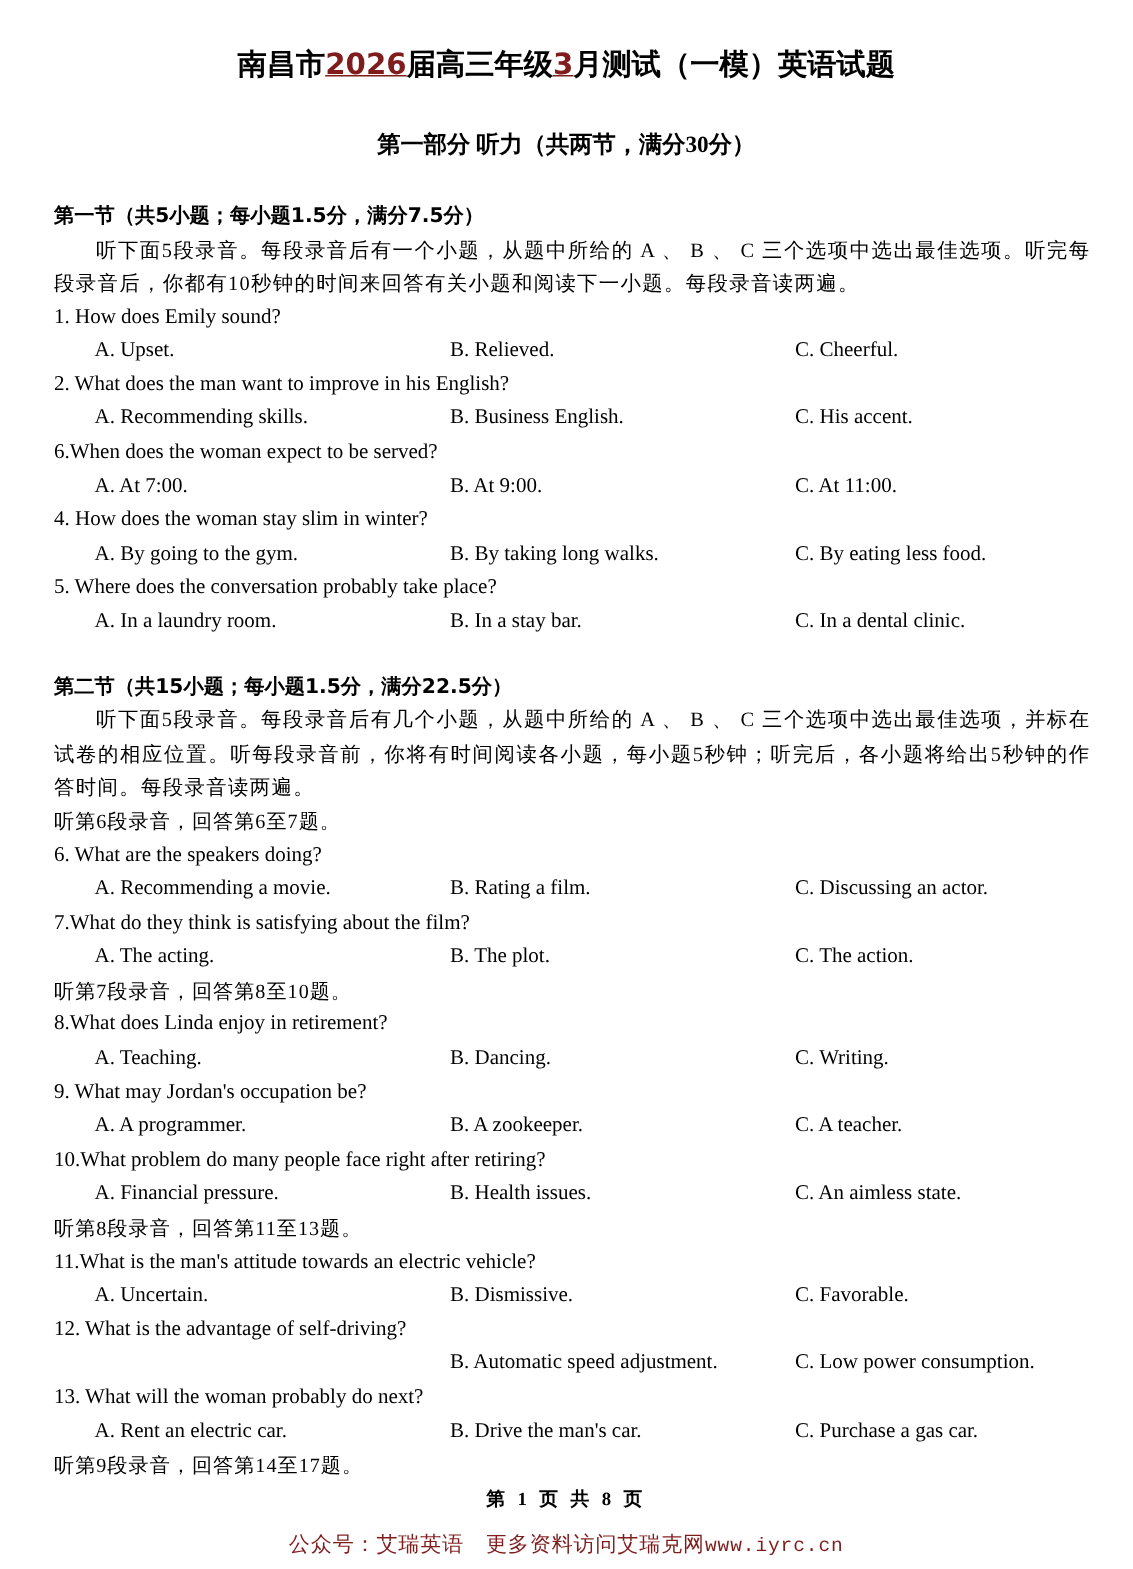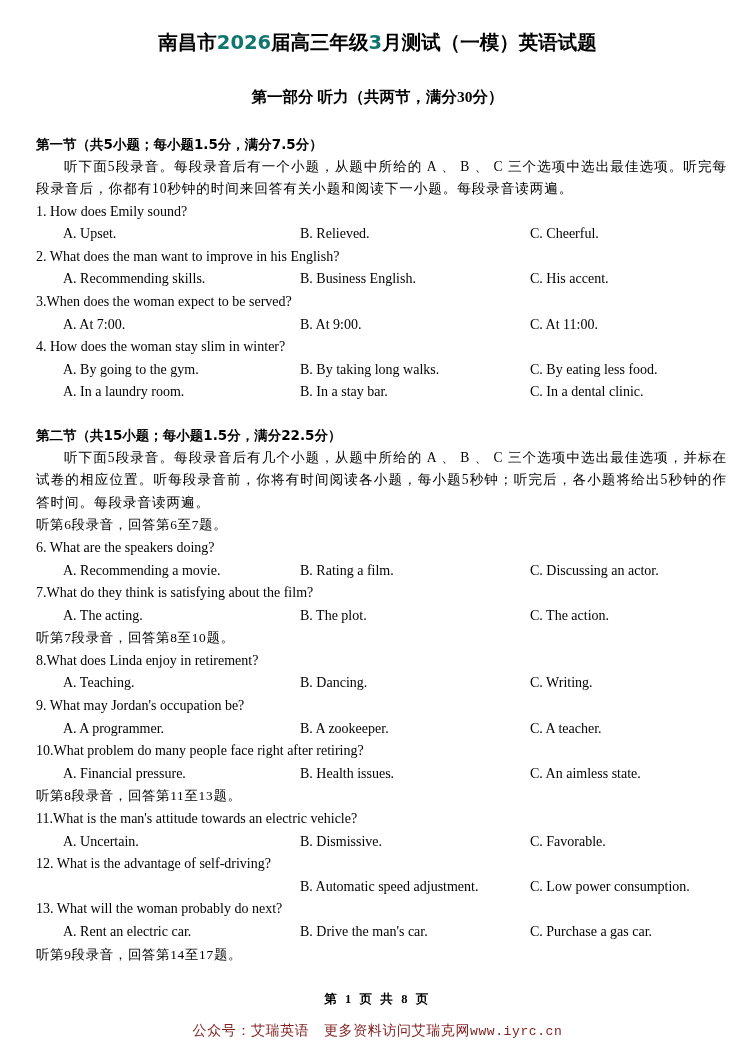--- a/index.html
+++ b/index.html
@@ -27,21 +27,21 @@
     text-align: center;
     font-family: "DejaVu Sans", "Liberation Sans", sans-serif;
     font-weight: bold;
     font-size: 19.5px;
     letter-spacing: 0px;
     margin: 0;
     padding-top: 28px;
     line-height: 30px;
     white-space: nowrap;
   }
-  .doc-title .num { color: #0f766e; }
+  .doc-title .num { color: #7f1d1d; text-decoration: underline; }
   .part-title {
     text-align: center;
     font-family: Liberation Serif, serif;
     font-weight: bold;
     font-size: 15.5px;
     margin: 0;
     padding-top: 27px;
     line-height: 24px;
     white-space: nowrap;
   }
@@ -150,34 +150,35 @@
       <span class="opt opt-c">C. Cheerful.</span>
     </div>
 
     <p class="q-stem">2. What does the man want to improve in his English?</p>
     <div class="q-opts">
       <span class="opt opt-a">A. Recommending skills.</span>
       <span class="opt opt-b">B. Business English.</span>
       <span class="opt opt-c">C. His accent.</span>
     </div>
 
-    <p class="q-stem">3.When does the woman expect to be served?</p>
+    <p class="q-stem">6.When does the woman expect to be served?</p>
     <div class="q-opts">
       <span class="opt opt-a">A. At 7:00.</span>
       <span class="opt opt-b">B. At 9:00.</span>
       <span class="opt opt-c">C. At 11:00.</span>
     </div>
 
     <p class="q-stem">4. How does the woman stay slim in winter?</p>
     <div class="q-opts">
       <span class="opt opt-a">A. By going to the gym.</span>
       <span class="opt opt-b">B. By taking long walks.</span>
       <span class="opt opt-c">C. By eating less food.</span>
     </div>
 
+    <p class="q-stem">5. Where does the conversation probably take place?</p>
     <div class="q-opts">
       <span class="opt opt-a">A. In a laundry room.</span>
       <span class="opt opt-b">B. In a stay bar.</span>
       <span class="opt opt-c">C. In a dental clinic.</span>
     </div>
 
     <p class="sec-head sec-two-head">第二节（共15小题；每小题1.5分，满分22.5分）</p>
     <p class="cn-para">听下面5段录音。每段录音后有几个小题，从题中所给的 A 、 B 、 C 三个选项中选出最佳选项，并标在试卷的相应位置。听每段录音前，你将有时间阅读各小题，每小题5秒钟；听完后，各小题将给出5秒钟的作答时间。每段录音读两遍。</p>
 
     <p class="cn-line">听第6段录音，回答第6至7题。</p>

